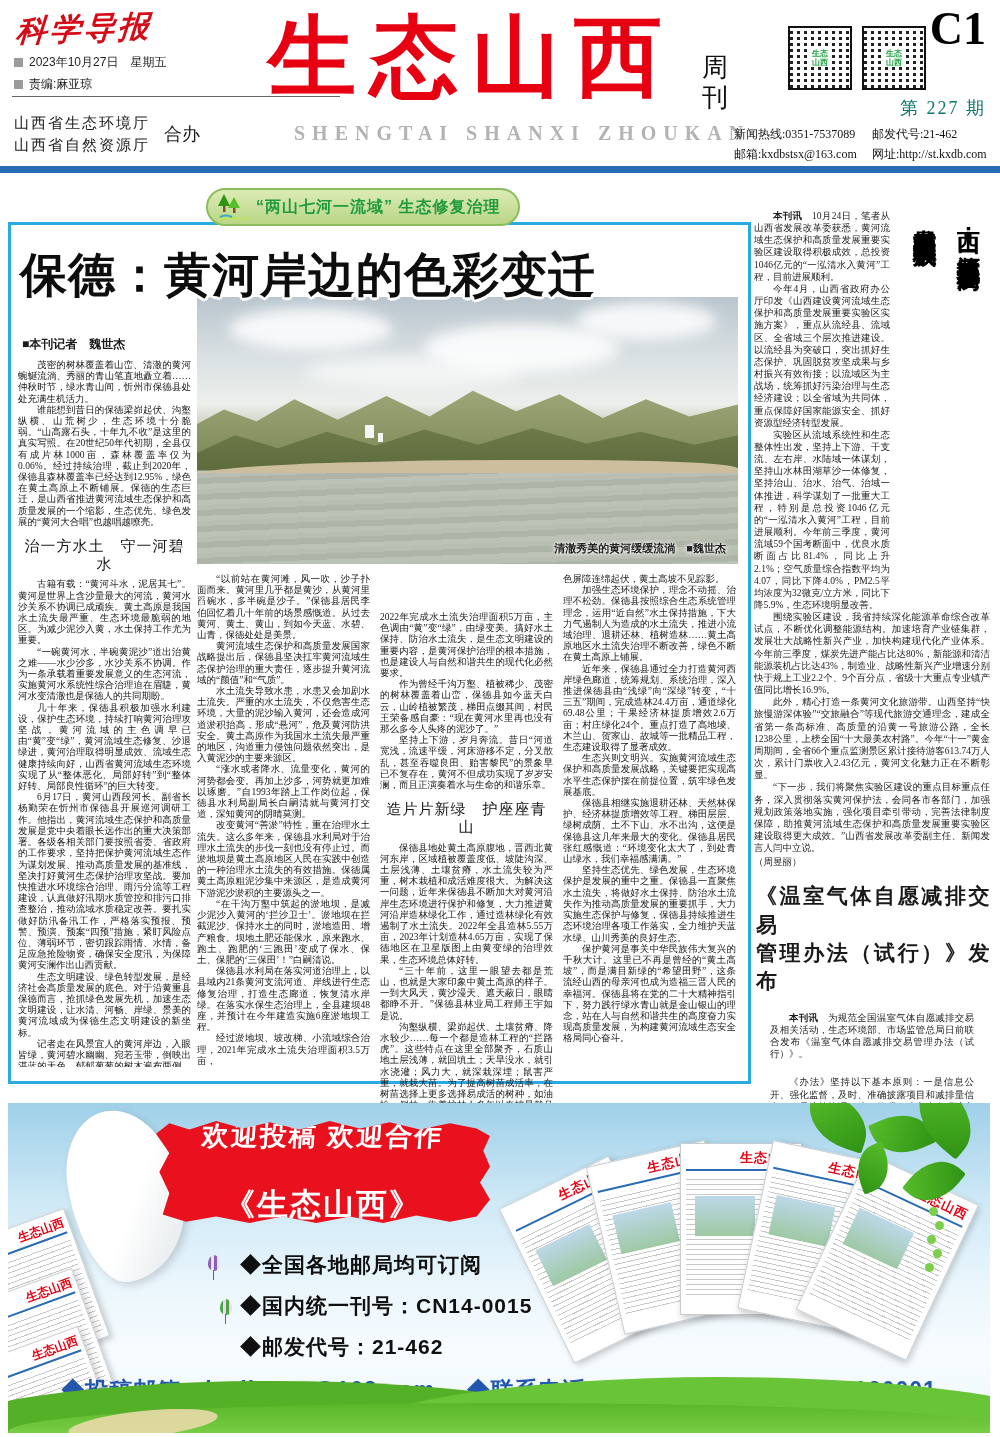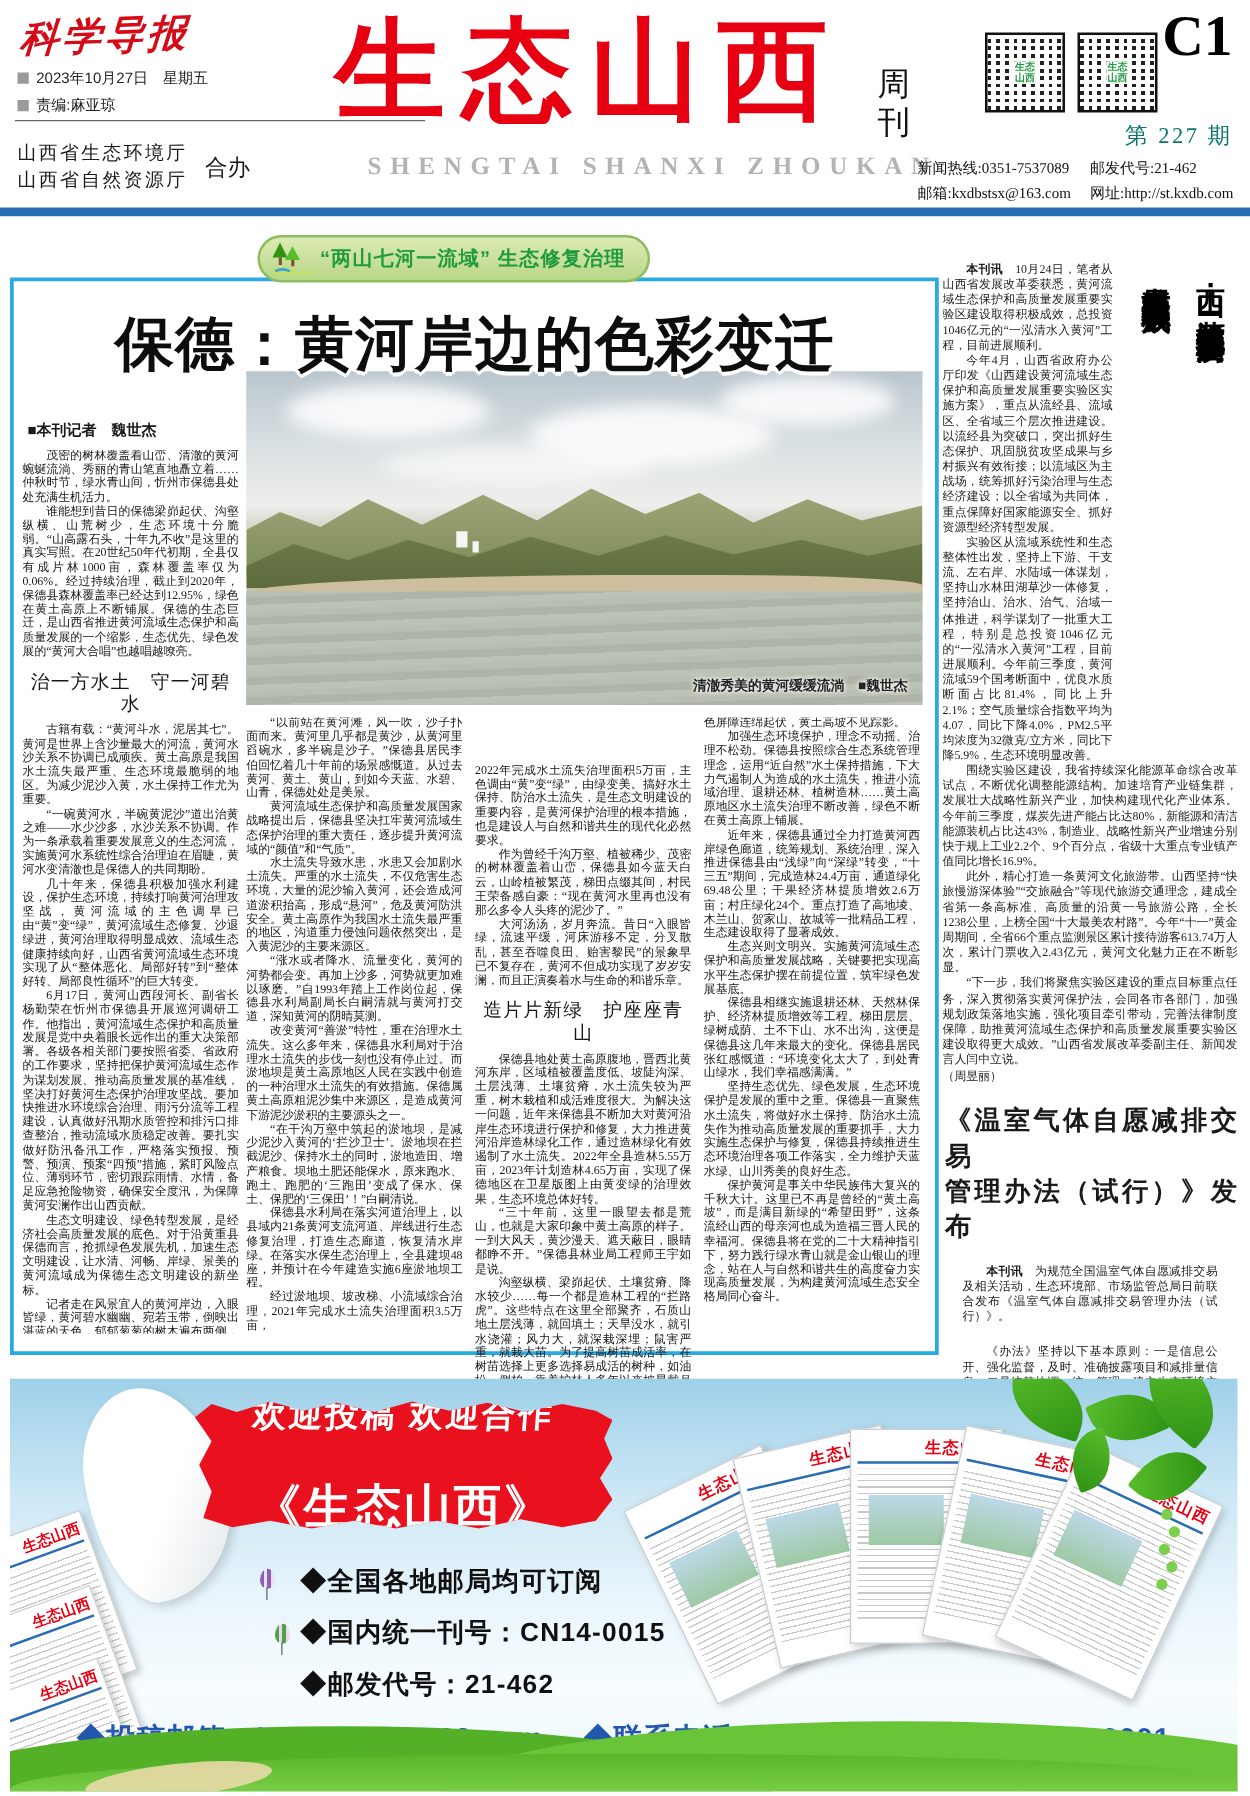--- a/index.html
+++ b/index.html
@@ -35,21 +35,21 @@
   .bluebar{position:absolute;left:0;top:166px;width:1000px;height:7px;background:#2a6cb3;}
 
   
   .mainbox{position:absolute;left:8px;top:222px;width:737px;height:856px;border:3px solid #29abe2;background:#fff;}
   .badge{position:absolute;left:206px;top:188px;height:34px;display:flex;align-items:center;gap:6px;
          background:linear-gradient(180deg,#dcebb4,#b9d687);border:2px solid #8bbd5e;border-radius:19px;
          padding:0 18px 0 8px;z-index:6;}
   .badge span{font-size:16px;font-weight:700;color:#1f9b3d;font-family:"Liberation Sans",sans-serif;letter-spacing:1px;}
   .headline{position:absolute;left:20px;top:244px;width:720px;font-size:47px;font-weight:900;
             font-family:"Liberation Sans",sans-serif;letter-spacing:1px;color:#0d0d0d;z-index:5;
-            text-shadow:-2px -2px 0 #fff,2px -2px 0 #fff,-2px 2px 0 #fff,2px 2px 0 #fff,0 3px 0 #fff,3px 0 0 #fff,-3px 0 0 #fff,0 -3px 0 #fff;text-align:center;}
+            text-shadow:-2px -2px 0 #fff,2px -2px 0 #fff,-2px 2px 0 #fff,2px 2px 0 #fff,0 3px 0 #fff,3px 0 0 #fff,-3px 0 0 #fff,0 -3px 0 #fff;}
   .byline{position:absolute;left:22px;top:336px;font-size:12px;font-weight:700;
           font-family:"Liberation Sans",sans-serif;z-index:5;}
 
   
   .photo{position:absolute;left:197px;top:297px;width:541px;height:267px;overflow:hidden;
          background:linear-gradient(180deg,#b9c5ce 0%,#d9e0e2 22%,#edefec 40%,#d5d9cd 46%,#c6cbbd 55%,#b9bfb1 100%);}
   .cloud{position:absolute;background:#fff;border-radius:50%;filter:blur(7px);opacity:.85;}
   .mtnback{position:absolute;left:0;top:30%;width:100%;height:32%;background:linear-gradient(180deg,#a3ab7d,#7e8a58);
      clip-path:polygon(0 55%,5% 38%,11% 52%,18% 26%,26% 50%,35% 22%,43% 46%,51% 16%,59% 40%,67% 20%,75% 48%,83% 26%,91% 46%,100% 32%,100% 100%,0 100%);}
   .mtnfront{position:absolute;left:0;top:43%;width:100%;height:22%;background:linear-gradient(180deg,#73814c,#5d6b3e);
@@ -90,21 +90,21 @@
   
   .ad{position:absolute;left:8px;top:1103px;width:982px;height:330px;overflow:hidden;
       background:linear-gradient(180deg,#9fd0e9 0%,#cfe9f6 30%,#eaf6fc 55%,#f7fcff 75%,#eef8fd 100%);}
   .curl{position:absolute;left:62px;top:6px;width:112px;height:172px;background:linear-gradient(120deg,#ffffff 55%,#dfe5e8);
         border-radius:45% 55% 60% 40%/40% 55% 45% 60%;transform:rotate(-10deg);box-shadow:3px 4px 8px rgba(0,0,0,.15);}
   .banner{position:absolute;left:148px;top:16px;width:334px;height:106px;background:#e8111d;
      clip-path:polygon(0 14%,4% 4%,10% 10%,18% 2%,26% 9%,34% 3%,43% 10%,52% 2%,61% 9%,70% 3%,79% 10%,88% 4%,96% 9%,100% 16%,98% 30%,100% 45%,97% 60%,100% 76%,96% 92%,88% 97%,78% 91%,68% 98%,58% 92%,48% 98%,38% 92%,28% 98%,18% 92%,9% 97%,2% 90%,4% 70%,1% 50%,4% 32%);
      display:flex;flex-direction:column;align-items:center;justify-content:center;gap:2px;}
   .banner .b1{color:#fff;font-size:27px;font-weight:900;font-family:"Liberation Sans",sans-serif;
               letter-spacing:2px;transform:skewX(-4deg);}
-  .banner .b2{color:#fff;font-size:38px;font-weight:900;font-family:"Liberation Serif",serif;letter-spacing:2px;margin-top:28px;}
+  .banner .b2{color:#fff;font-size:31px;font-weight:900;font-family:"Liberation Serif",serif;letter-spacing:2px;margin-top:28px;}
   .bullets{position:absolute;left:232px;top:148px;font-family:"Liberation Sans",sans-serif;}
   .bullets div{font-size:21px;font-weight:700;color:#101010;margin-bottom:13px;letter-spacing:1px;}
   .balloon{position:absolute;width:12px;height:16px;border-radius:50% 50% 50% 50%/58% 58% 42% 42%;}
   .balloon:after{content:"";position:absolute;left:5px;top:15px;width:1px;height:10px;background:#666;}
   .contactline{position:absolute;left:0;top:272px;width:100%;text-align:center;color:#2257ad;
                font-size:23px;font-weight:700;font-family:"Liberation Sans",sans-serif;letter-spacing:1px;}
   .hill{position:absolute;border-radius:50%;}
   .grassband{position:absolute;left:0;bottom:-6px;width:100%;height:36px;
              background:linear-gradient(180deg,#5ab629,#7ed24a);border-radius:100% 100% 0 0/160% 120% 0 0;}
   .path{position:absolute;left:60px;bottom:-4px;width:150px;height:26px;background:#e8d9a8;
@@ -211,21 +211,21 @@
   <p>水土流失导致水患，水患又会加剧水土流失。严重的水土流失，不仅危害生态环境，大量的泥沙输入黄河，还会造成河道淤积抬高，形成“悬河”，危及黄河防洪安全。黄土高原作为我国水土流失最严重的地区，沟道重力侵蚀问题依然突出，是入黄泥沙的主要来源区。</p>
   <p>“涨水或者降水、流量变化，黄河的河势都会变。再加上沙多，河势就更加难以琢磨。”自1993年踏上工作岗位起，保德县水利局副局长白嗣清就与黄河打交道，深知黄河的阴晴莫测。</p>
   <p>改变黄河“善淤”特性，重在治理水土流失。这么多年来，保德县水利局对于治理水土流失的步伐一刻也没有停止过。而淤地坝是黄土高原地区人民在实践中创造的一种治理水土流失的有效措施。保德属黄土高原粗泥沙集中来源区，是造成黄河下游泥沙淤积的主要源头之一。</p>
   <p>“在干沟万壑中筑起的淤地坝，是减少泥沙入黄河的‘拦沙卫士’。淤地坝在拦截泥沙、保持水土的同时，淤地造田、增产粮食。坝地土肥还能保水，原来跑水、跑土、跑肥的‘三跑田’变成了保水、保土、保肥的‘三保田’！”白嗣清说。</p>
   <p>保德县水利局在落实河道治理上，以县域内21条黄河支流河道、岸线进行生态修复治理，打造生态廊道，恢复清水岸绿。在落实水保生态治理上，全县建坝48座，并预计在今年建造实施6座淤地坝工程。</p>
   <p>经过淤地坝、坡改梯、小流域综合治理，2021年完成水土流失治理面积3.5万亩，</p>
 </div>
 <div id="col3" class="col">
   <p class="noind">2022年完成水土流失治理面积5万亩，主色调由“黄”变“绿”，由绿变美。搞好水土保持、防治水土流失，是生态文明建设的重要内容，是黄河保护治理的根本措施，也是建设人与自然和谐共生的现代化必然要求。</p>
   <p>作为曾经千沟万壑、植被稀少、茂密的树林覆盖着山峦，保德县如今蓝天白云，山岭植被繁茂，梯田点缀其间，村民王荣备感自豪：“现在黄河水里再也没有那么多令人头疼的泥沙了。”</p>
-  <p>大河汤汤，岁月奔流。昔日“入眼皆绿，流速平缓，河床游移不定，分叉散乱，甚至吞噬良田、贻害黎民”的景象早已不复存在，黄河不但成功实现了岁岁安澜，而且正演奏着水与生命的和谐乐章。</p>
+  <p>坚持上下游，岁月奔流。昔日“河道宽浅，流速平缓，河床游移不定，分叉散乱，甚至吞噬良田、贻害黎民”的景象早已不复存在，黄河不但成功实现了岁岁安澜，而且正演奏着水与生命的和谐乐章。</p>
   <p class="subhead">造片片新绿　护座座青山</p>
   <p>保德县地处黄土高原腹地，晋西北黄河东岸，区域植被覆盖度低、坡陡沟深、土层浅薄、土壤贫瘠，水土流失较为严重，树木栽植和成活难度很大。为解决这一问题，近年来保德县不断加大对黄河沿岸生态环境进行保护和修复，大力推进黄河沿岸造林绿化工作，通过造林绿化有效遏制了水土流失。2022年全县造林5.55万亩，2023年计划造林4.65万亩，实现了保德地区在卫星版图上由黄变绿的治理效果，生态环境总体好转。</p>
   <p>“三十年前，这里一眼望去都是荒山，也就是大家印象中黄土高原的样子。一到大风天，黄沙漫天、遮天蔽日，眼睛都睁不开。”保德县林业局工程师王宇如是说。</p>
   <p>沟壑纵横、梁峁起伏、土壤贫瘠、降水较少……每一个都是造林工程的“拦路虎”。这些特点在这里全部聚齐，石质山地土层浅薄，就回填土；天旱没水，就引水浇灌；风力大，就深栽深埋；鼠害严重，就栽大苗。为了提高树苗成活率，在树苗选择上更多选择易成活的树种，如油松、侧柏，靠着护林人多年以来披星戴月的付出，和一如既往的治理决心，如今放眼望去，一座座绿</p>
 </div>
 <div id="col4" class="col">
   <p class="noind">色屏障连绵起伏，黄土高坡不见踪影。</p>
   <p>加强生态环境保护，理念不动摇、治理不松劲。保德县按照综合生态系统管理理念，运用“近自然”水土保持措施，下大力气遏制人为造成的水土流失，推进小流域治理、退耕还林、植树造林……黄土高原地区水土流失治理不断改善，绿色不断在黄土高原上铺展。</p>
   <p>近年来，保德县通过全力打造黄河西岸绿色廊道，统筹规划、系统治理，深入推进保德县由“浅绿”向“深绿”转变，“十三五”期间，完成造林24.4万亩，通道绿化69.48公里；干果经济林提质增效2.6万亩；村庄绿化24个。重点打造了高地堎、木兰山、贺家山、故城等一批精品工程，生态建设取得了显著成效。</p>
   <p>生态兴则文明兴。实施黄河流域生态保护和高质量发展战略，关键要把实现高水平生态保护摆在前提位置，筑牢绿色发展基底。</p>

